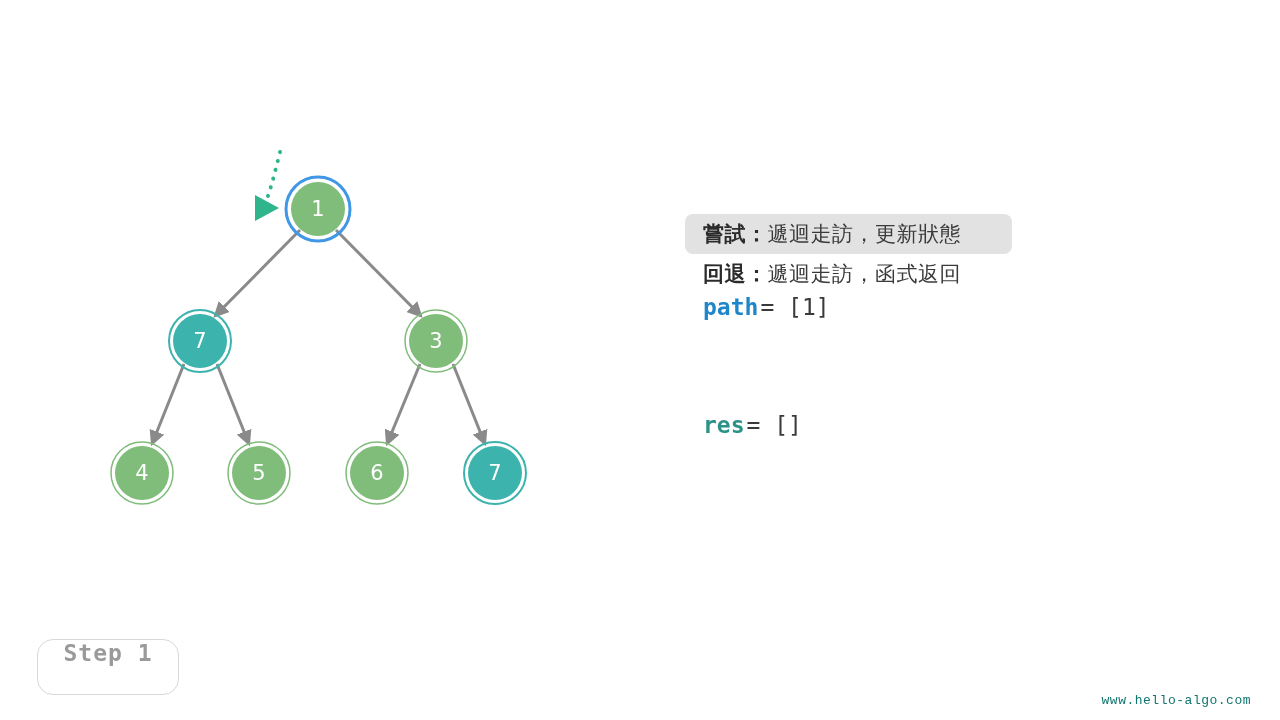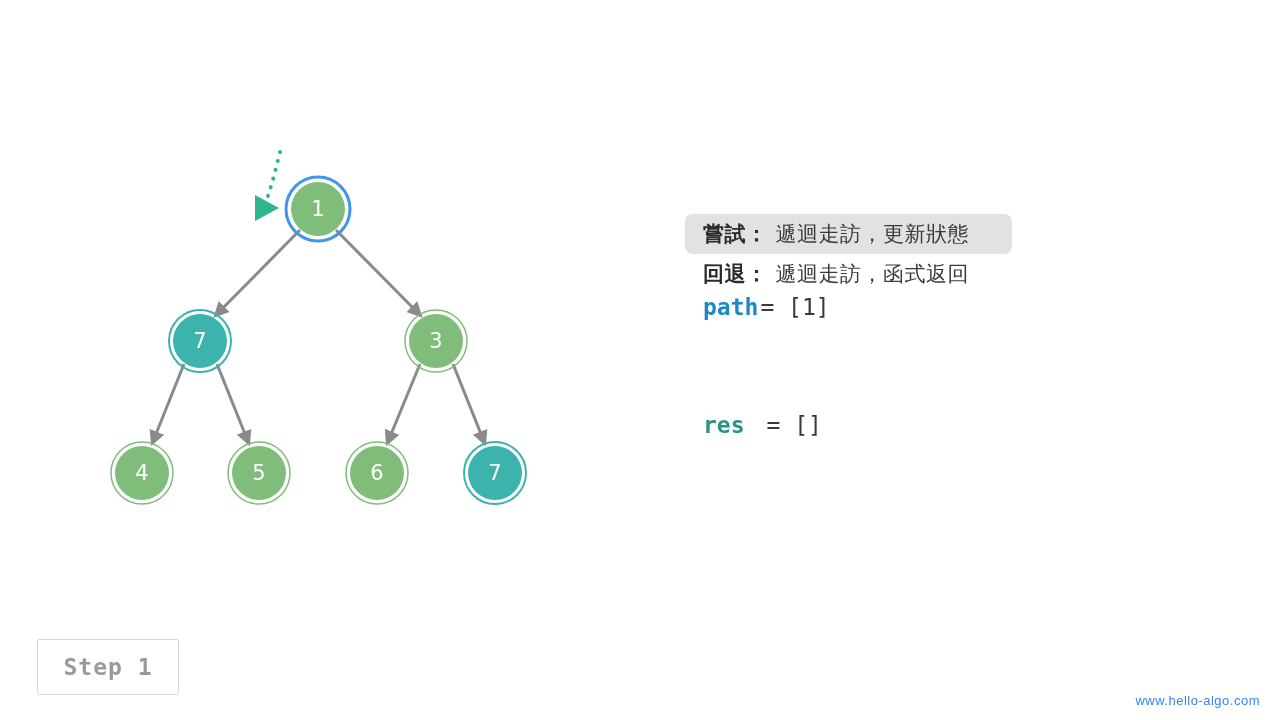--- a/index.html
+++ b/index.html
@@ -49,36 +49,35 @@
     font-weight: bold;
     font-size: 21px;
     color: #2b2b2b;
     letter-spacing: 0.5px;
   }
   .cn-text {
     font-family: Liberation Mono, monospace;
     font-size: 21px;
     color: #3a3a3a;
     letter-spacing: 0.5px;
-    margin-left: 8px;
+    margin-left: 0;
   }
 
   .code-line {
     height: 52px;
     display: flex;
     align-items: flex-start;
     padding-left: 18px;
     box-sizing: border-box;
     white-space: pre;
     font-family: "DejaVu Sans Mono", "Liberation Mono", monospace;
     font-size: 23px;
   }
   .code-line.spacer-before {
     margin-top: 66px;
-    gap: 20px;
   }
   .var-path {
     color: #1f86c9;
     font-weight: bold;
   }
   .var-res {
     color: #2a9287;
     font-weight: bold;
   }
   .code-rest {
@@ -87,42 +86,42 @@
   }
 
   
   #step-badge {
     position: absolute;
     left: 37px;
     top: 639px;
     width: 142px;
     height: 56px;
     border: 1.5px solid #d8d8d8;
-    border-radius: 2px;
+    border-radius: 16px;
     display: flex;
-    align-items: center;
+    align-items: flex-start;
     justify-content: center;
     box-sizing: border-box;
   }
   #step-badge span {
     font-family: "DejaVu Sans Mono", "Liberation Mono", monospace;
     font-size: 23px;
     font-weight: bold;
     color: #9a9a9a;
     letter-spacing: 1px;
   }
 
   
   #watermark {
     position: absolute;
-    right: 20px;
+    right: 29px;
     bottom: 12px;
-    font-family: Liberation Sans, sans-serif;
+    font-family: Liberation Mono, monospace;
     font-size: 13px;
-    color: #3b82f6;
+    color: #0f766e;
     letter-spacing: 0.5px;
   }
 
   .node-label {
     font-family: "DejaVu Sans", "Liberation Sans", sans-serif;
     font-size: 21px;
     fill: #ffffff;
   }
 </style>
 </head>

